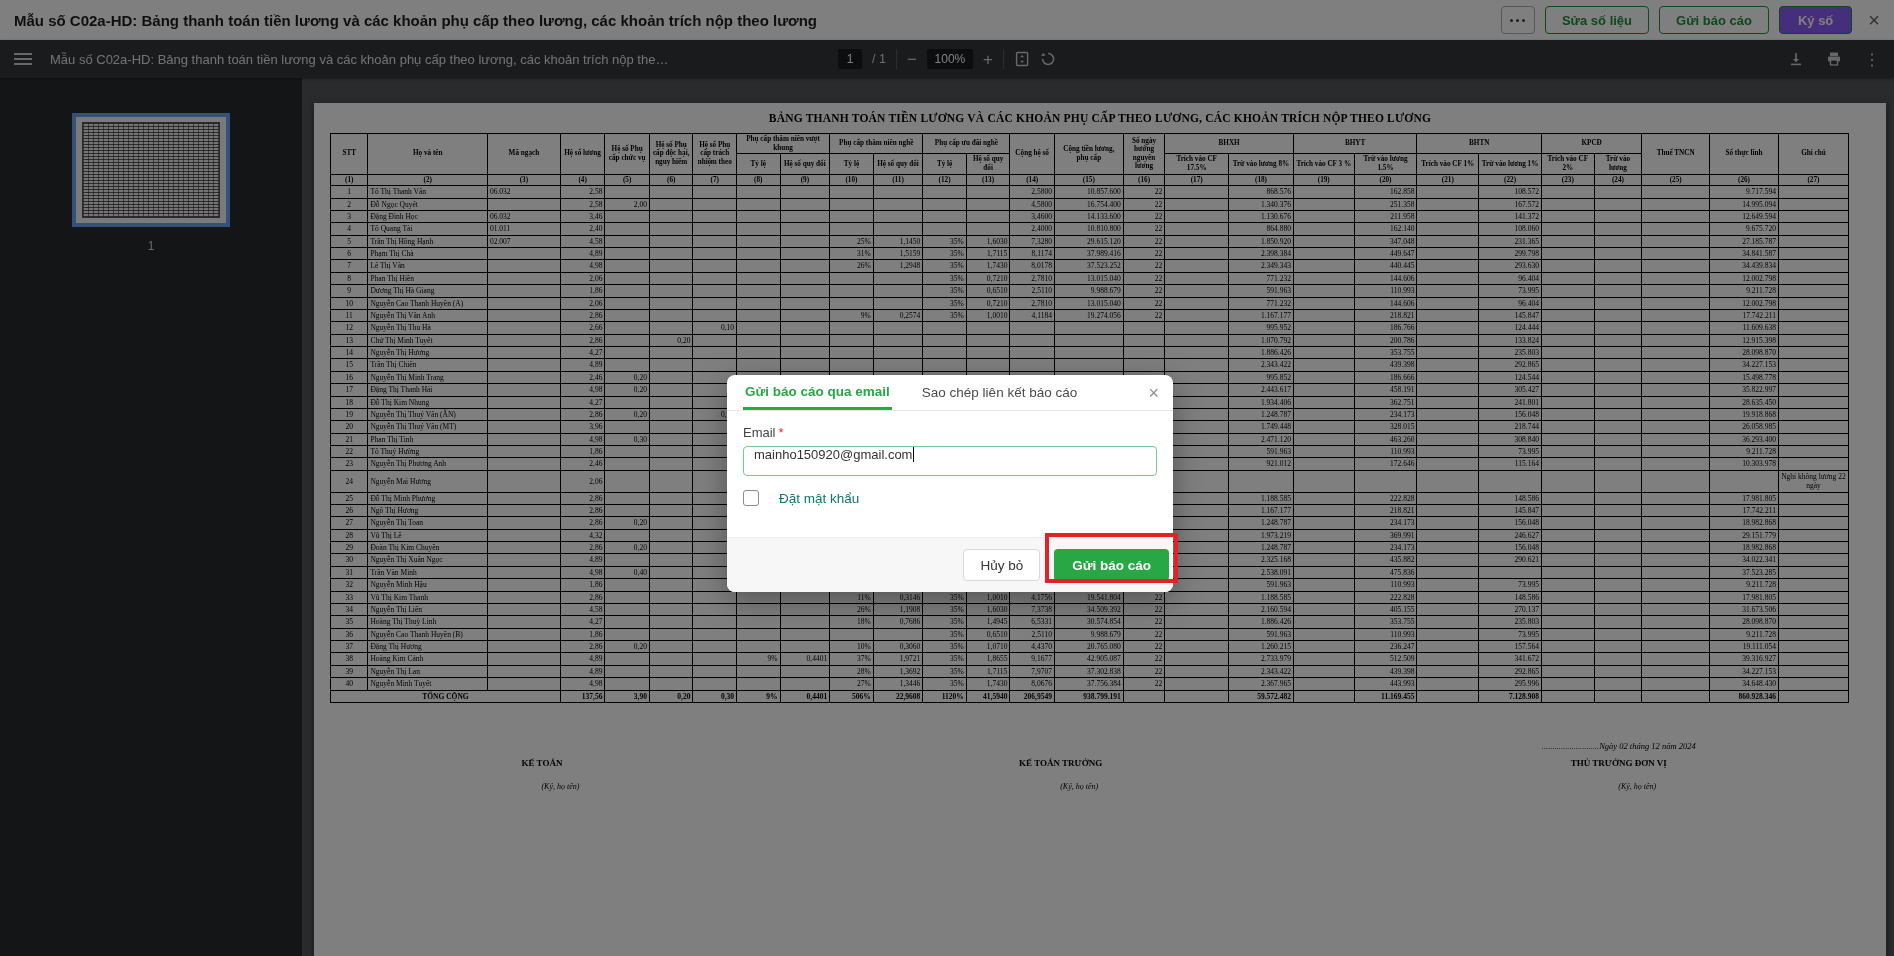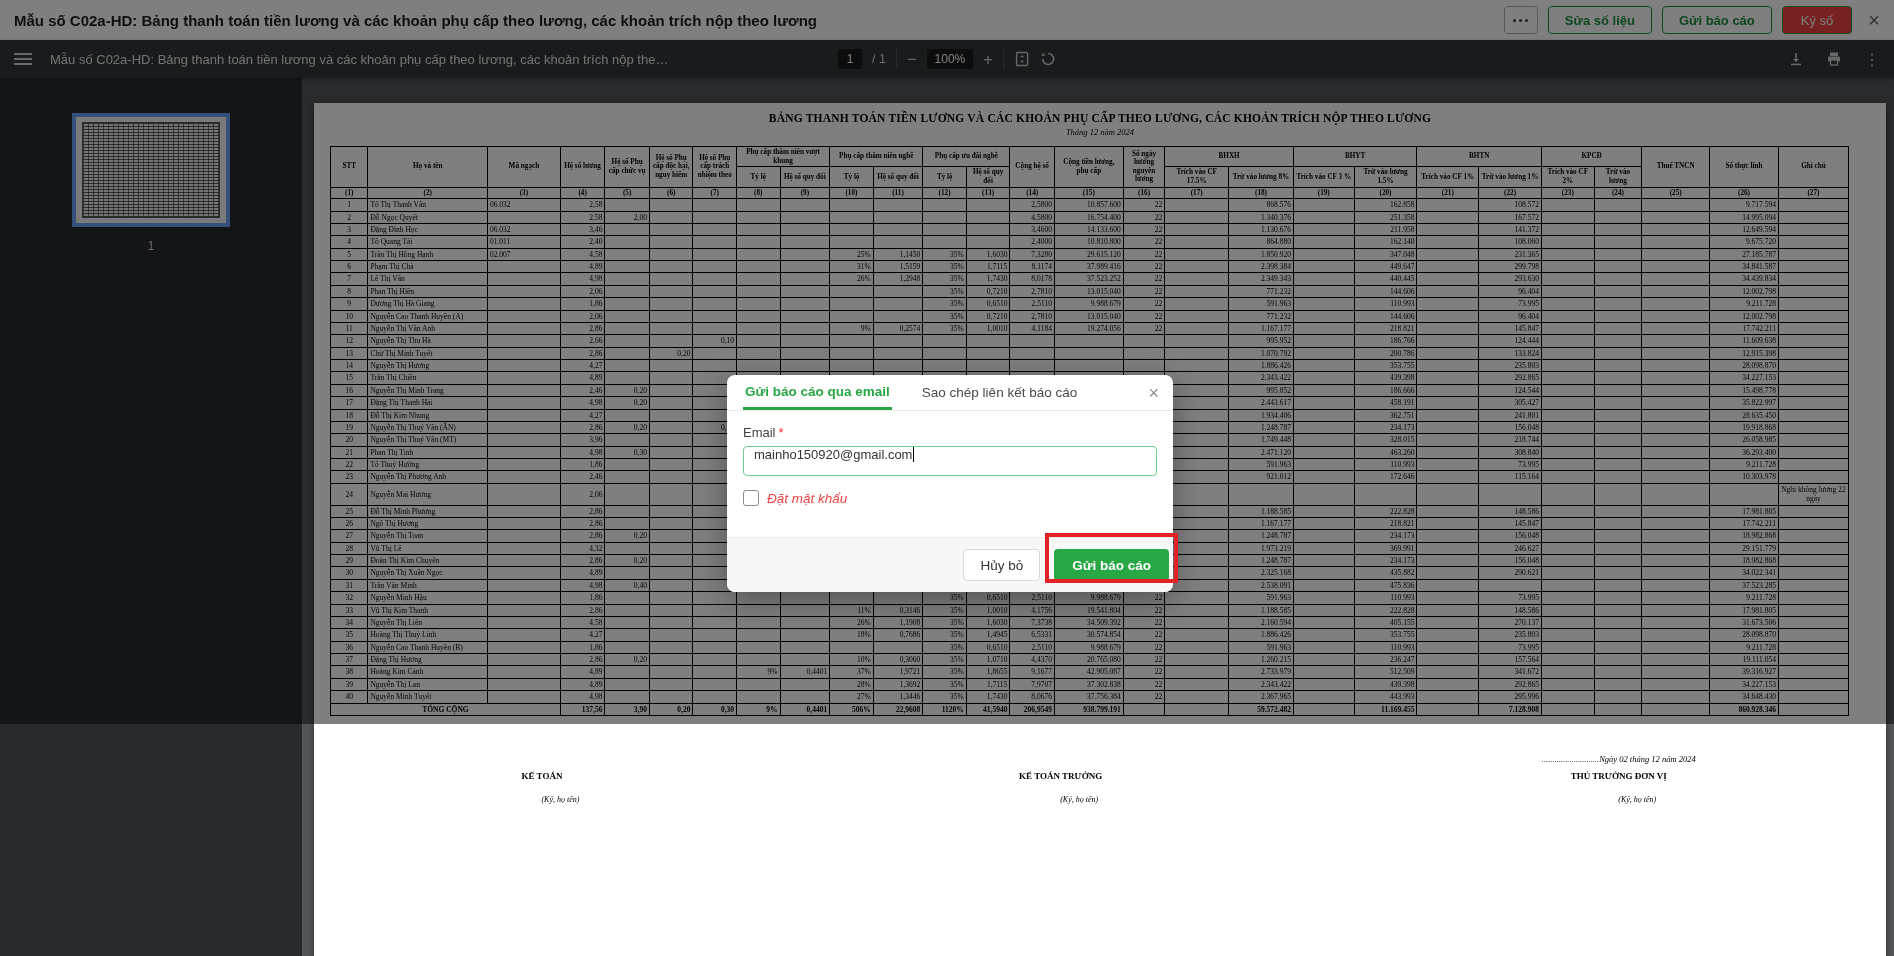--- a/index.html
+++ b/index.html
@@ -1,31 +1,31 @@
 <!DOCTYPE html>
 <html><head>
 <meta charset="utf-8">
 <style>
   * { margin:0; padding:0; box-sizing:border-box; }
   html,body { width:1894px; height:956px; overflow:hidden; background:#202124;
               font-family:"Liberation Sans", sans-serif; }
-  .app { position:relative; width:1894px; height:724px; background:#fff; }
+  .app { position:relative; width:1894px; height:956px; background:#fff; }
 
   
   .topbar { position:absolute; left:0; top:0; width:100%; height:40px; background:#ffffff;
             display:flex; align-items:center; padding:0 14px; z-index:1; }
   .topbar-title { font-size:15px; color:#1f1f1f; font-weight:bold; }
   .topbar-right { margin-left:auto; display:flex; align-items:center; gap:10px; }
   .btn-more { width:34px; height:28px; border:1px solid #aeb1b5; border-radius:4px; background:#fff;
               display:flex; align-items:center; justify-content:center; gap:3px; cursor:pointer; }
   .btn-more i { width:3px; height:3px; border-radius:50%; background:#3c4043; display:block; }
   .btn-outline { height:28px; padding:0 16px; border:1px solid #1e8e3e; border-radius:4px; background:#fff;
                  color:#1e8e3e; font-size:13px; font-weight:bold; display:flex; align-items:center; cursor:pointer; }
-  .btn-solid { height:28px; padding:0 18px; border:1px solid #1e8e3e; border-radius:4px; background:#ef4444;
-               color:#fff; font-size:13px; font-weight:normal; display:flex; align-items:center; cursor:pointer; }
+  .btn-solid { height:28px; padding:0 18px; border:1px solid #1e8e3e; border-radius:4px; background:#8b5cf6;
+               color:#fff; font-size:13px; font-weight:bold; display:flex; align-items:center; cursor:pointer; }
   .topbar-close { font-size:20px; color:#5f6368; margin-left:6px; cursor:pointer; line-height:1; }
 
   
   .toolbar { position:absolute; left:0; top:40px; width:100%; height:38px; background:#323639;
              display:flex; align-items:center; padding:0 14px; color:#d6d8da; z-index:1;
              box-shadow:0 1px 3px rgba(0,0,0,.4); }
   .hamburger { width:18px; height:12px; display:flex; flex-direction:column; justify-content:space-between; cursor:pointer; }
   .hamburger i { height:2px; background:#cdd0d2; display:block; }
   .toolbar-title { font-size:13px; color:#e2e4e6; margin-left:18px; white-space:nowrap; overflow:hidden;
                    text-overflow:ellipsis; max-width:620px; }
@@ -89,21 +89,21 @@
   .modal-close { position:absolute; right:14px; top:8px; font-size:18px; color:#8c8c8c; cursor:pointer; }
   .modal-body { padding:14px 16px 0 16px; }
   .field-label { font-size:13px; color:#434343; }
   .req { color:#f5222d; margin-left:3px; }
   .email-input { margin-top:6px; height:30px; border:1px solid #6fcf8f; border-radius:4px;
                  display:flex; align-items:flex-start; padding:0 10px; font-size:13px; color:#333;
                  background:#fff; cursor:text; }
   .caret { width:1px; height:15px; background:#000; margin-left:1px; }
   .check-row { margin-top:14px; display:flex; align-items:center; cursor:pointer; }
   .checkbox { width:16px; height:16px; border:1.5px solid #8c8c8c; border-radius:3px; background:#fff; flex:none; }
-  .check-label { margin-left:8px; font-size:13.5px; color:#ef4444;font-style:italic; }
+  .check-label { margin-left:20px; font-size:13.5px; color:#0f766e; }
   .modal-footer { margin-top:auto; background:#f7f7f7; border-top:1px solid #ececec; height:55px;
                   display:flex; align-items:center; justify-content:flex-end; gap:14px; padding:0 4px;
                   border-radius:0 0 8px 8px; }
   .btn-cancel { height:32px; padding:0 16px; background:#fff; border:1px solid #d9d9d9; border-radius:4px;
                 font-size:13.5px; color:#333; display:flex; align-items:center; cursor:pointer; }
   .btn-submit { height:32px; padding:0 18px; background:#28a745; border:none; border-radius:4px;
                 font-size:13.5px; font-weight:bold; color:#fff; display:flex; align-items:center; cursor:pointer; }
 
   
   .red-rect { position:absolute; left:1045px; top:533px; width:133px; height:50px;
@@ -179,21 +179,20 @@
     <div class="sidebar">
       <div class="thumb">
         <div class="thumb-grid"></div>
       </div>
       <div class="thumb-label">1</div>
     </div>
 
     <div class="docarea">
       <div class="page">
         <div class="doc-title">BẢNG THANH TOÁN TIỀN LƯƠNG VÀ CÁC KHOẢN PHỤ CẤP THEO LƯƠNG, CÁC KHOẢN TRÍCH NỘP THEO LƯƠNG</div>
-        <div class="doc-subtitle">Tháng 12 năm 2024</div>
         <div class="tblwrap">
           <table class="pay" id="payTable">
               <colgroup>
                 <col style="width: 37px;">
                 <col style="width: 118px;">
                 <col style="width: 72px;">
                 <col style="width: 44px;">
                 <col style="width: 44px;">
                 <col style="width: 43px;">
                 <col style="width: 43px;">

